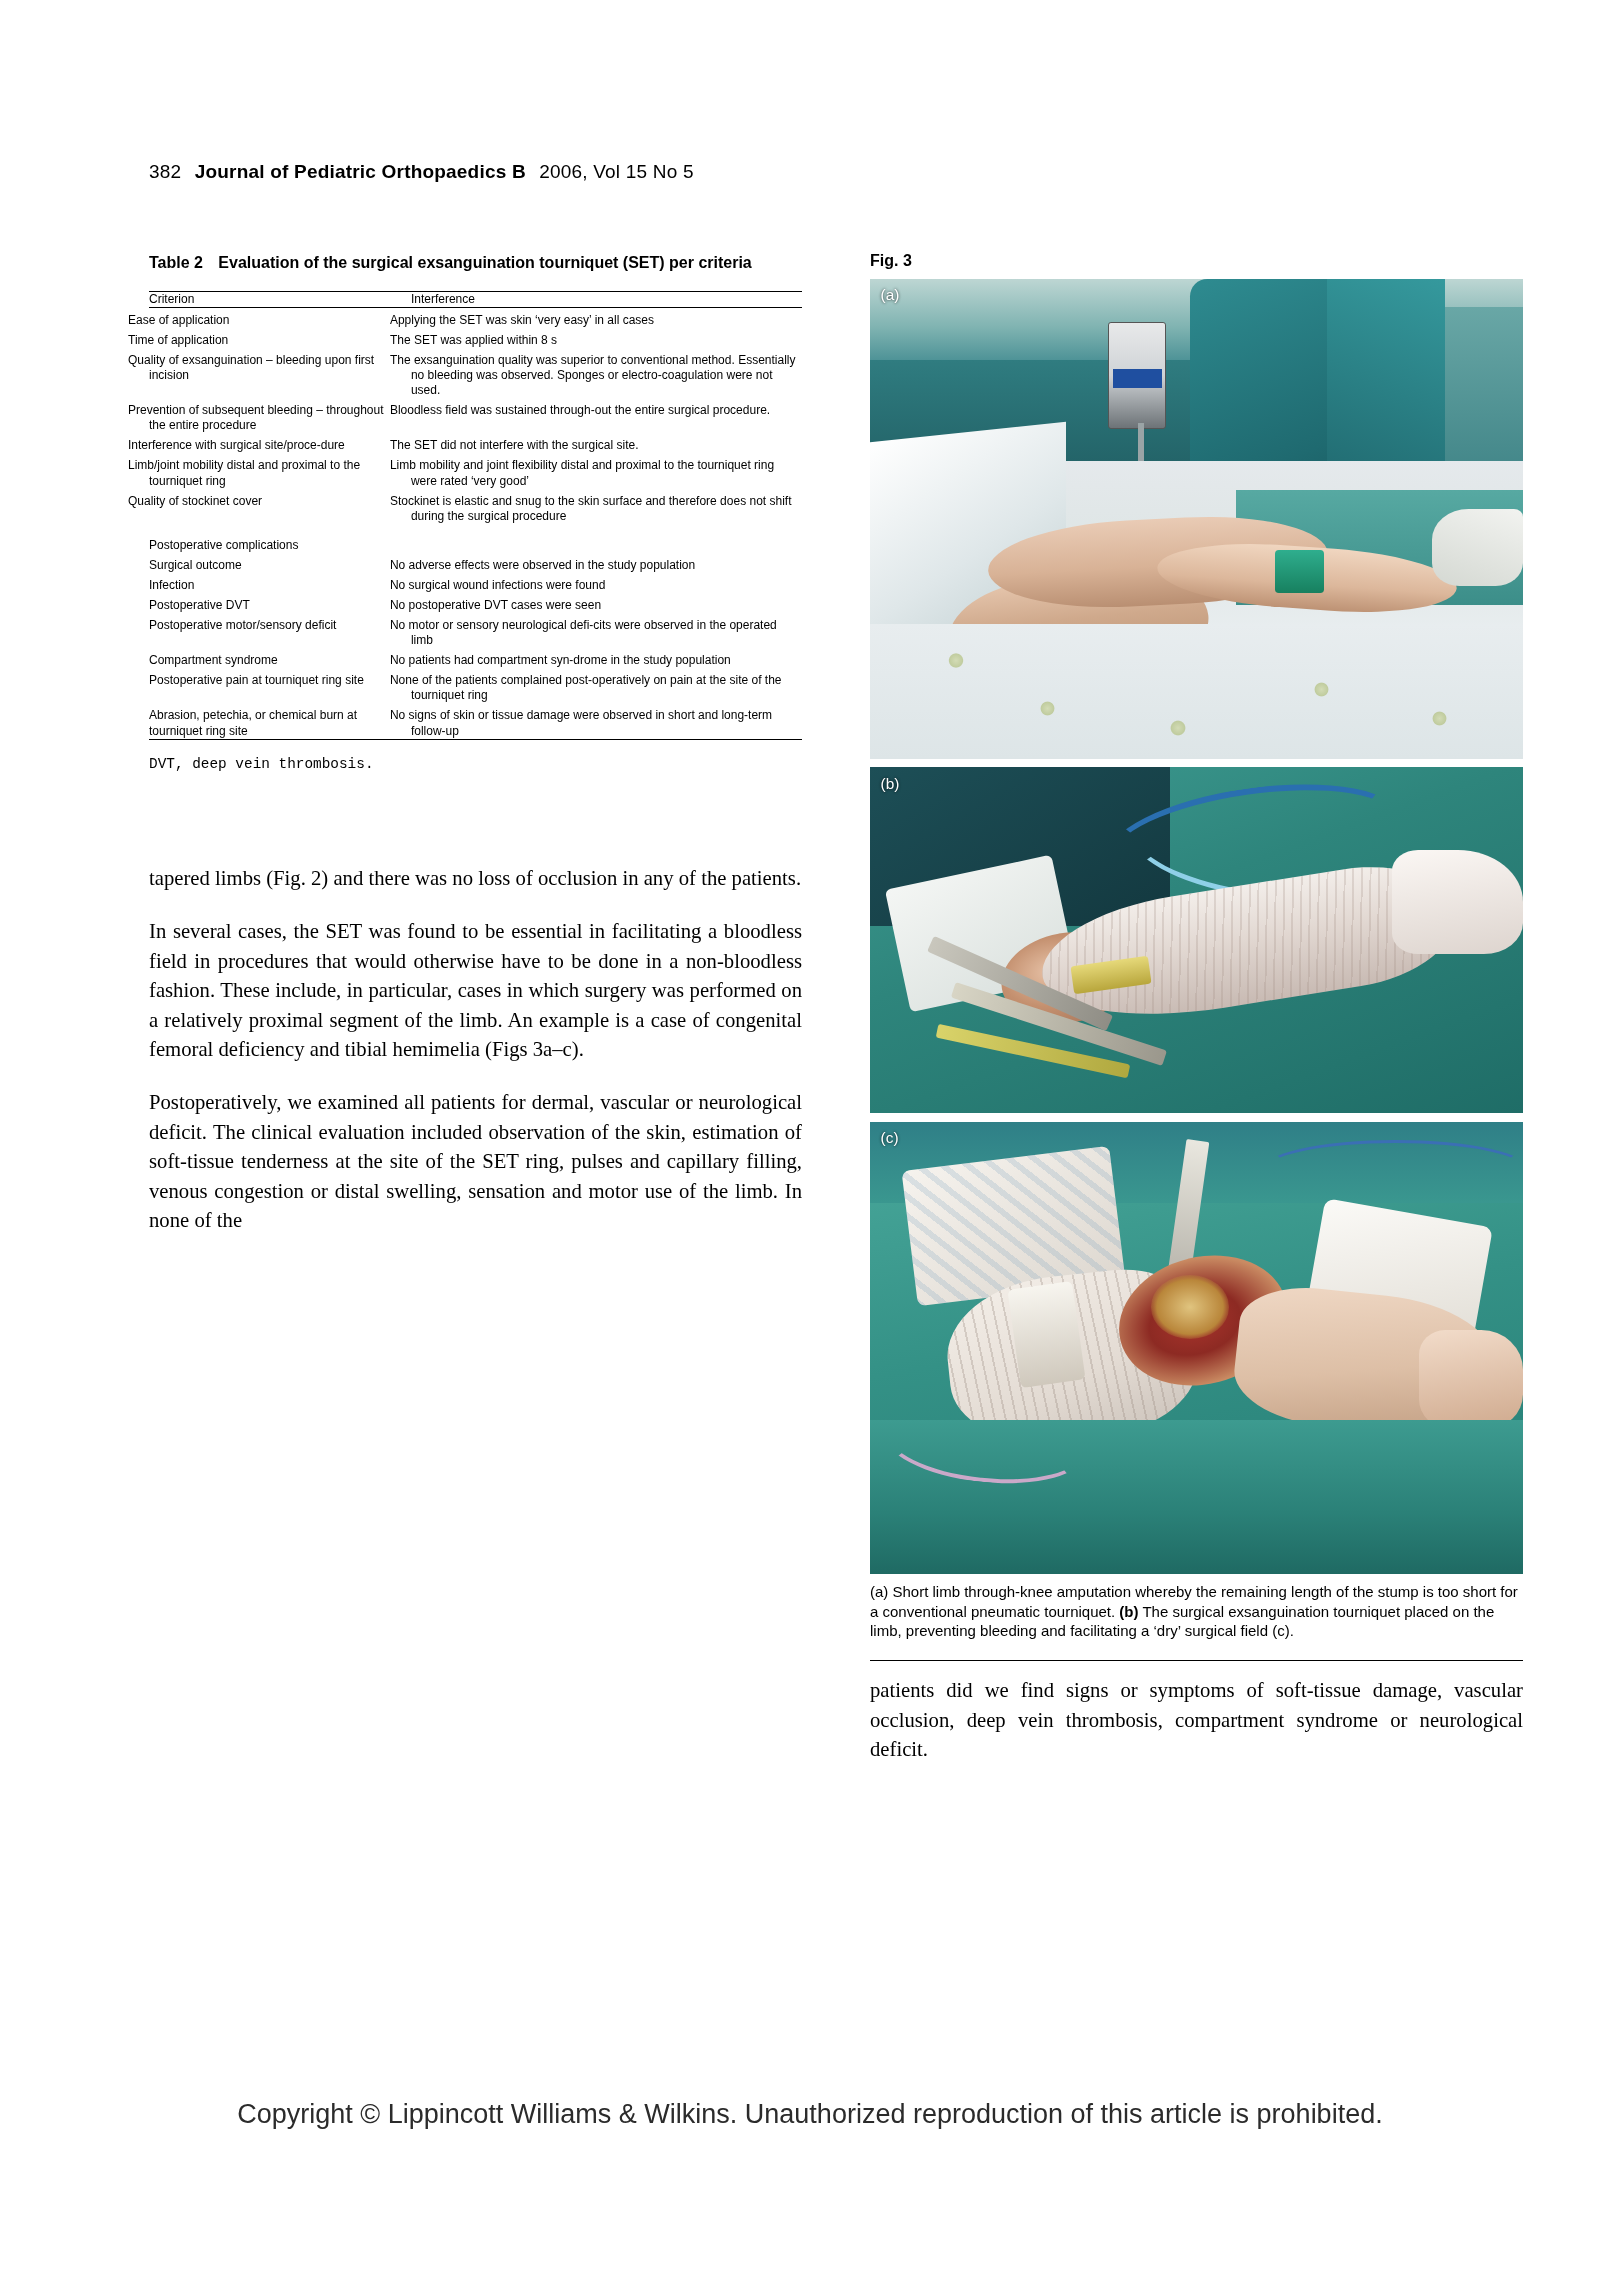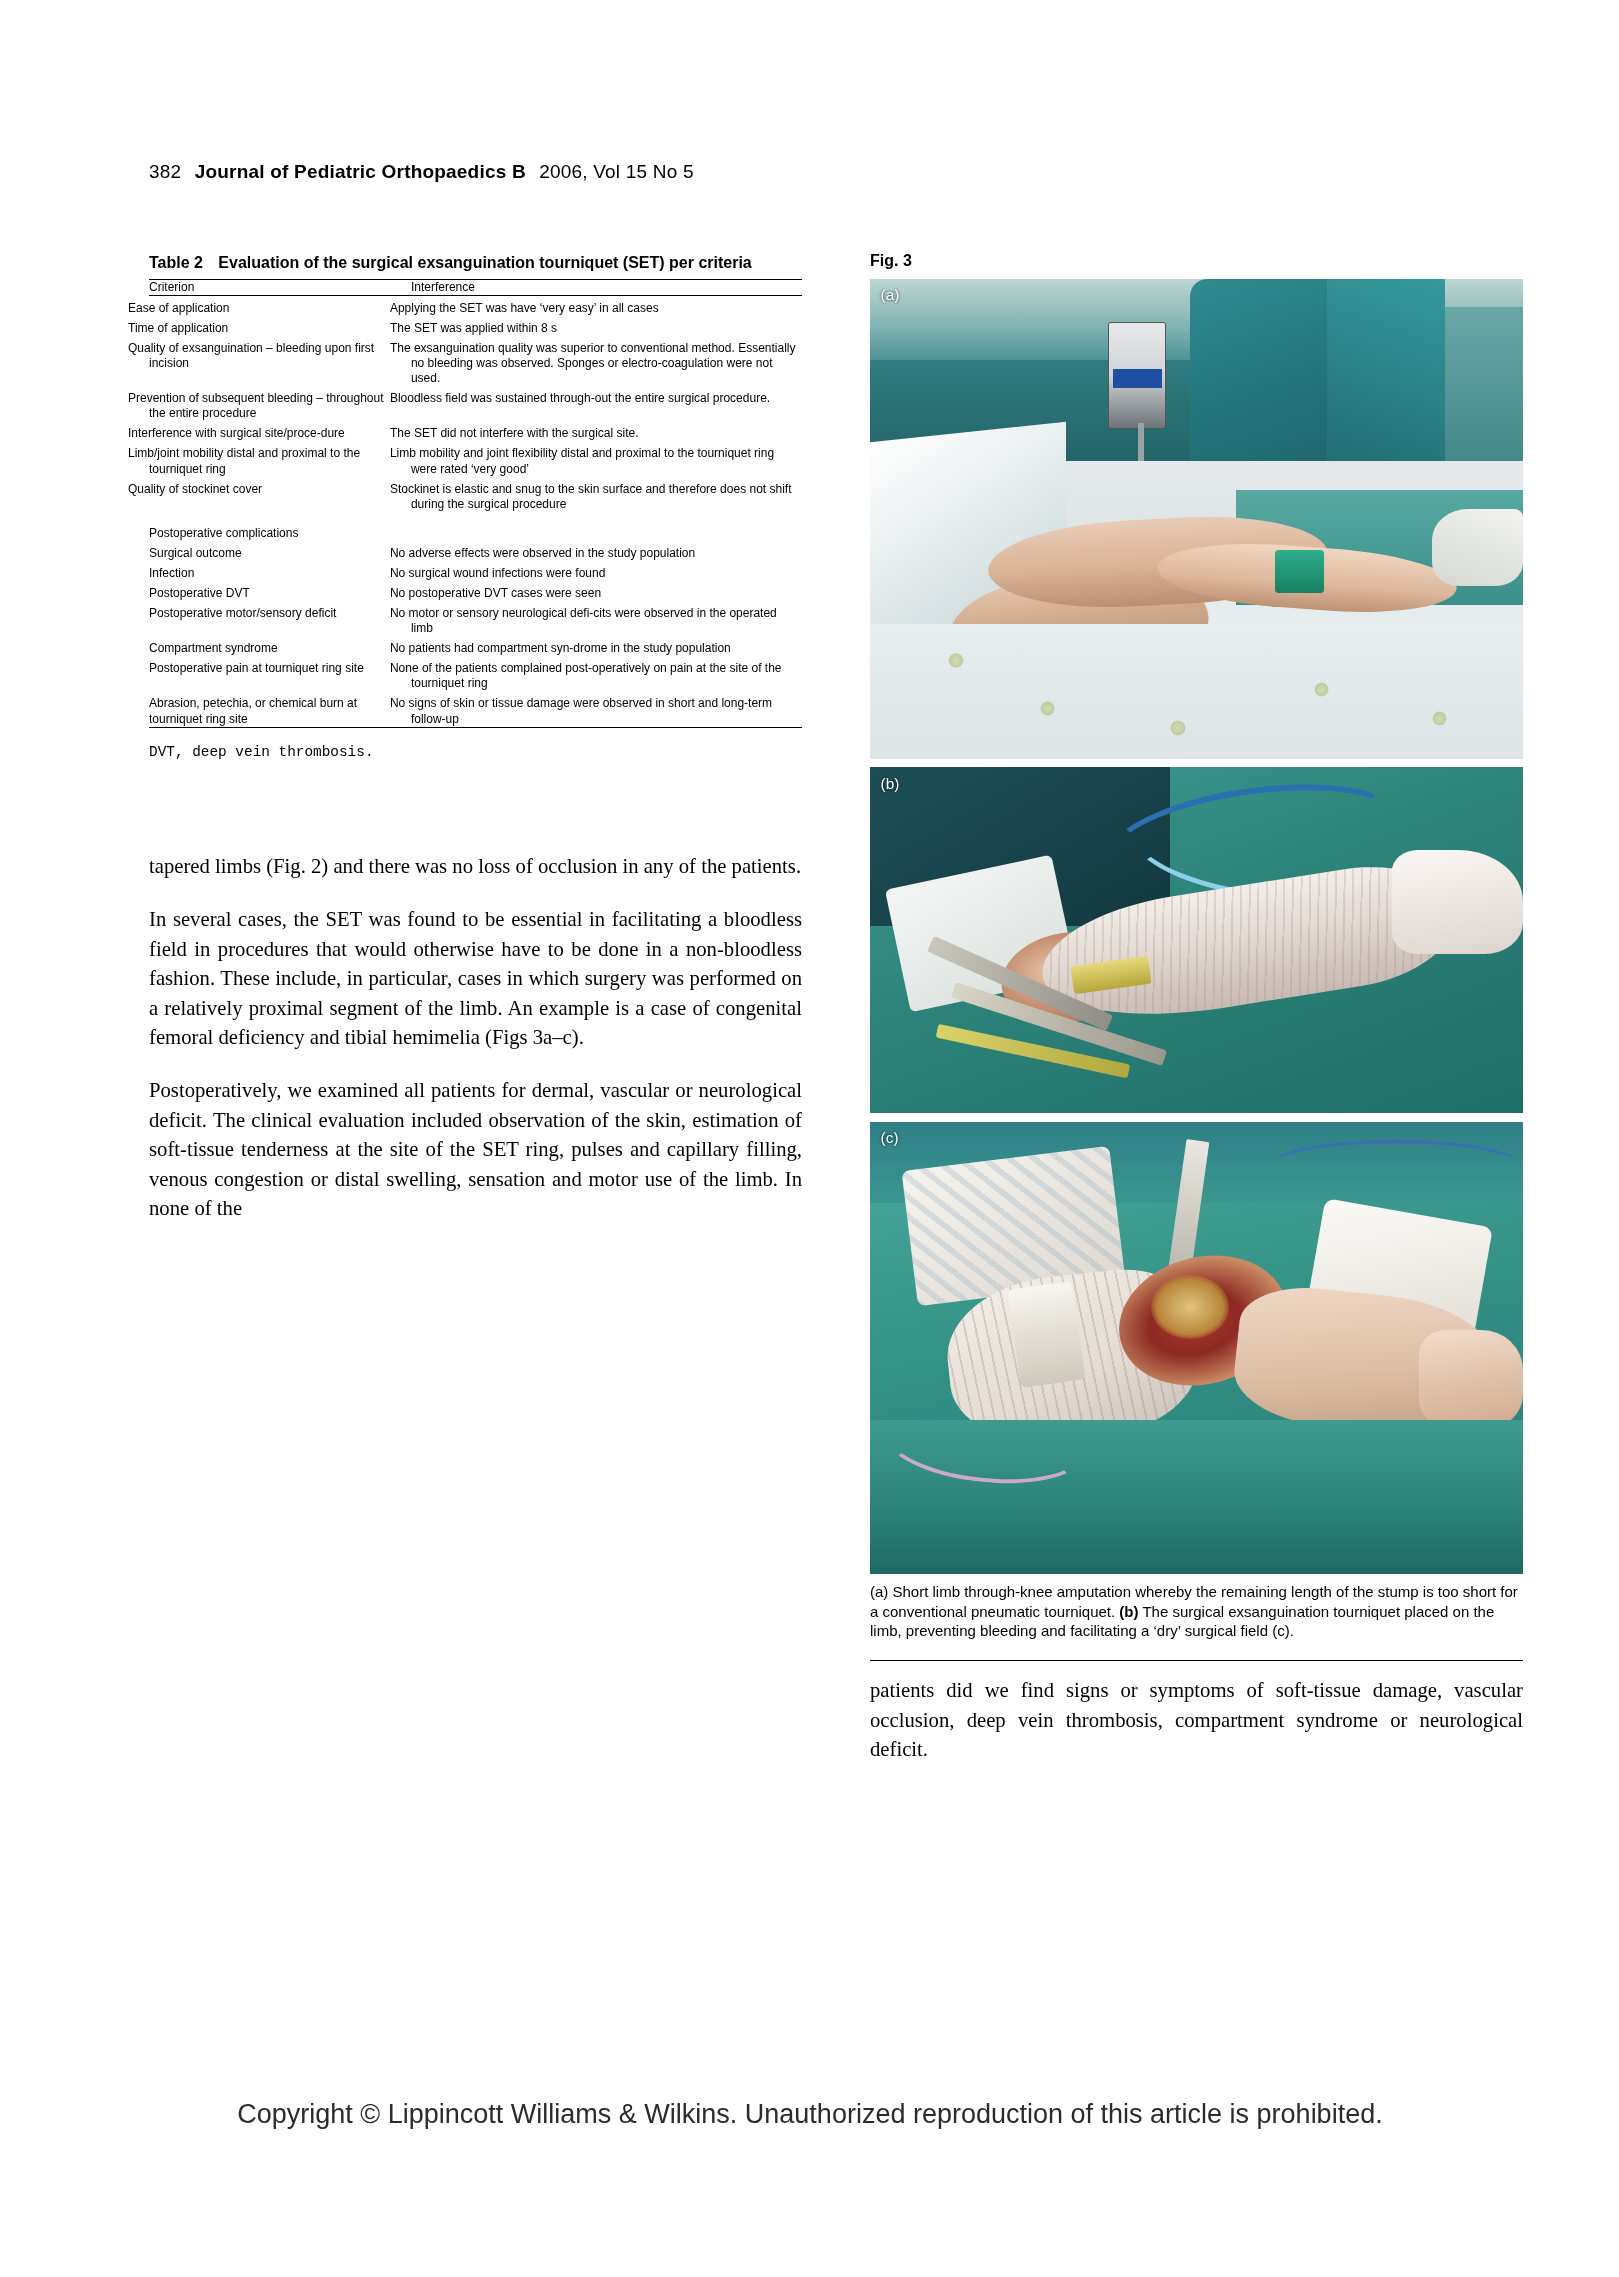--- a/index.html
+++ b/index.html
@@ -58,21 +58,21 @@
     width: 653px;
     padding-left: 32px;
   }
 
   
   .tbl-caption {
     font-family: "Liberation Sans", sans-serif;
     font-size: 16px;
     font-weight: bold;
     line-height: 1.35;
-    margin-bottom: 5px;
+    margin-bottom: 17px;
   }
   .tbl-caption .lbl { margin-right: 15.4px; }
 
   table.datatbl {
     width: 653px;
     border-collapse: collapse;
     font-family: "Liberation Sans", sans-serif;
     font-size: 12px;
     line-height: 1.27;
   }
@@ -452,21 +452,21 @@
 
     <table class="datatbl">
       <tbody>
         <tr class="hdr-row rule-top rule-bot">
           <td class="c1">Criterion</td>
           <td class="c2">Interference</td>
         </tr>
 
         <tr class="body-row">
           <td class="c1 hang">Ease of application</td>
-          <td class="c2 hang2">Applying the SET was have ‘very easy’ in all cases</td>
+          <td class="c2 hang2">Applying the SET was skin ‘very easy’ in all cases</td>
         </tr>
         <tr class="body-row">
           <td class="c1 hang">Time of application</td>
           <td class="c2 hang2">The SET was applied within 8 s</td>
         </tr>
         <tr class="body-row">
           <td class="c1 hang">Quality of exsanguination – bleeding upon first incision</td>
           <td class="c2 hang2">The exsanguination quality was superior to conventional method. Essentially no bleeding was observed. Sponges or electro-coagulation were not used.</td>
         </tr>
         <tr class="body-row">

